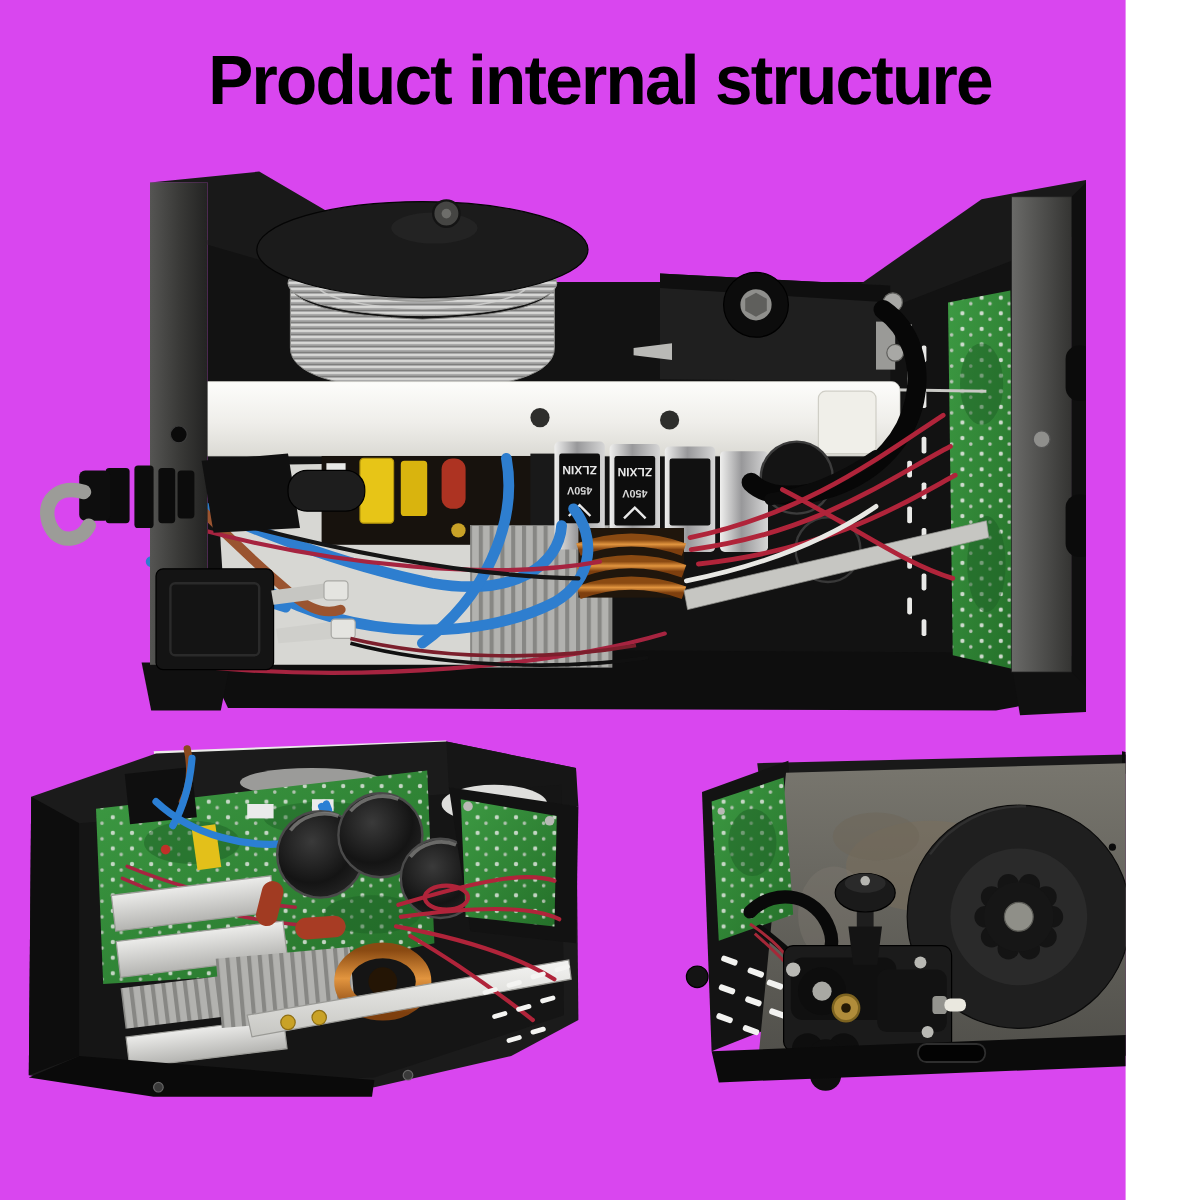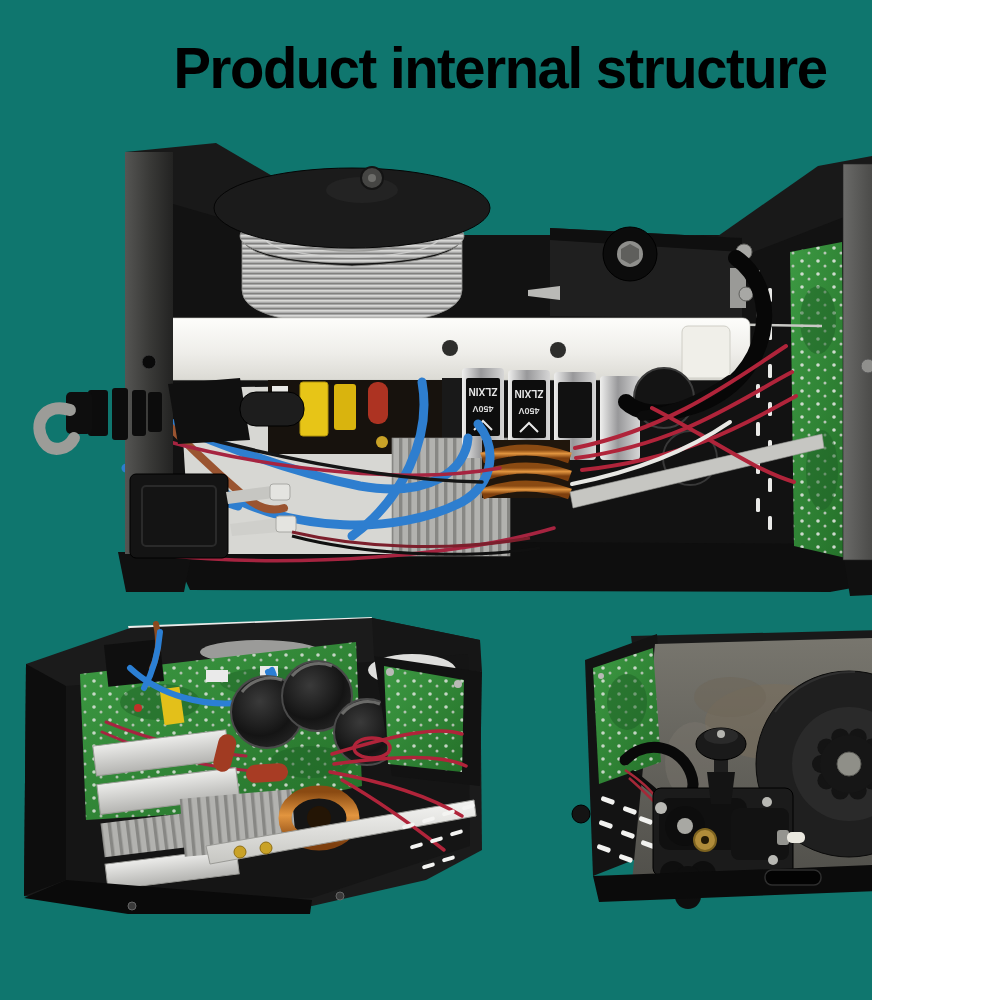--- a/index.html
+++ b/index.html
@@ -1,16 +1,16 @@
 <!DOCTYPE html>
 <html><head>
 <meta charset="utf-8">
 <style>
   html,body{margin:0;padding:0;background:#ffffff;}
-  .canvas{position:relative;width:872px;height:1000px;background:#0f766e;overflow:hidden;
+  .canvas{position:relative;width:938px;height:1000px;background:#d946ef;overflow:hidden;
           font-family:"Liberation Sans",sans-serif;}
   .page-title{position:absolute;top:34px;left:0;width:1000px;margin:0;text-align:center;
           font-weight:700;font-size:58px;letter-spacing:-1.5px;color:#000;
           transform:scaleX(.97);transform-origin:center;}
   .photo{position:absolute;}
   .photo svg{display:block;width:100%;height:100%;}
   svg text{font-family:"Liberation Sans",sans-serif;font-weight:700;}
 </style>
 </head>
 <body>

